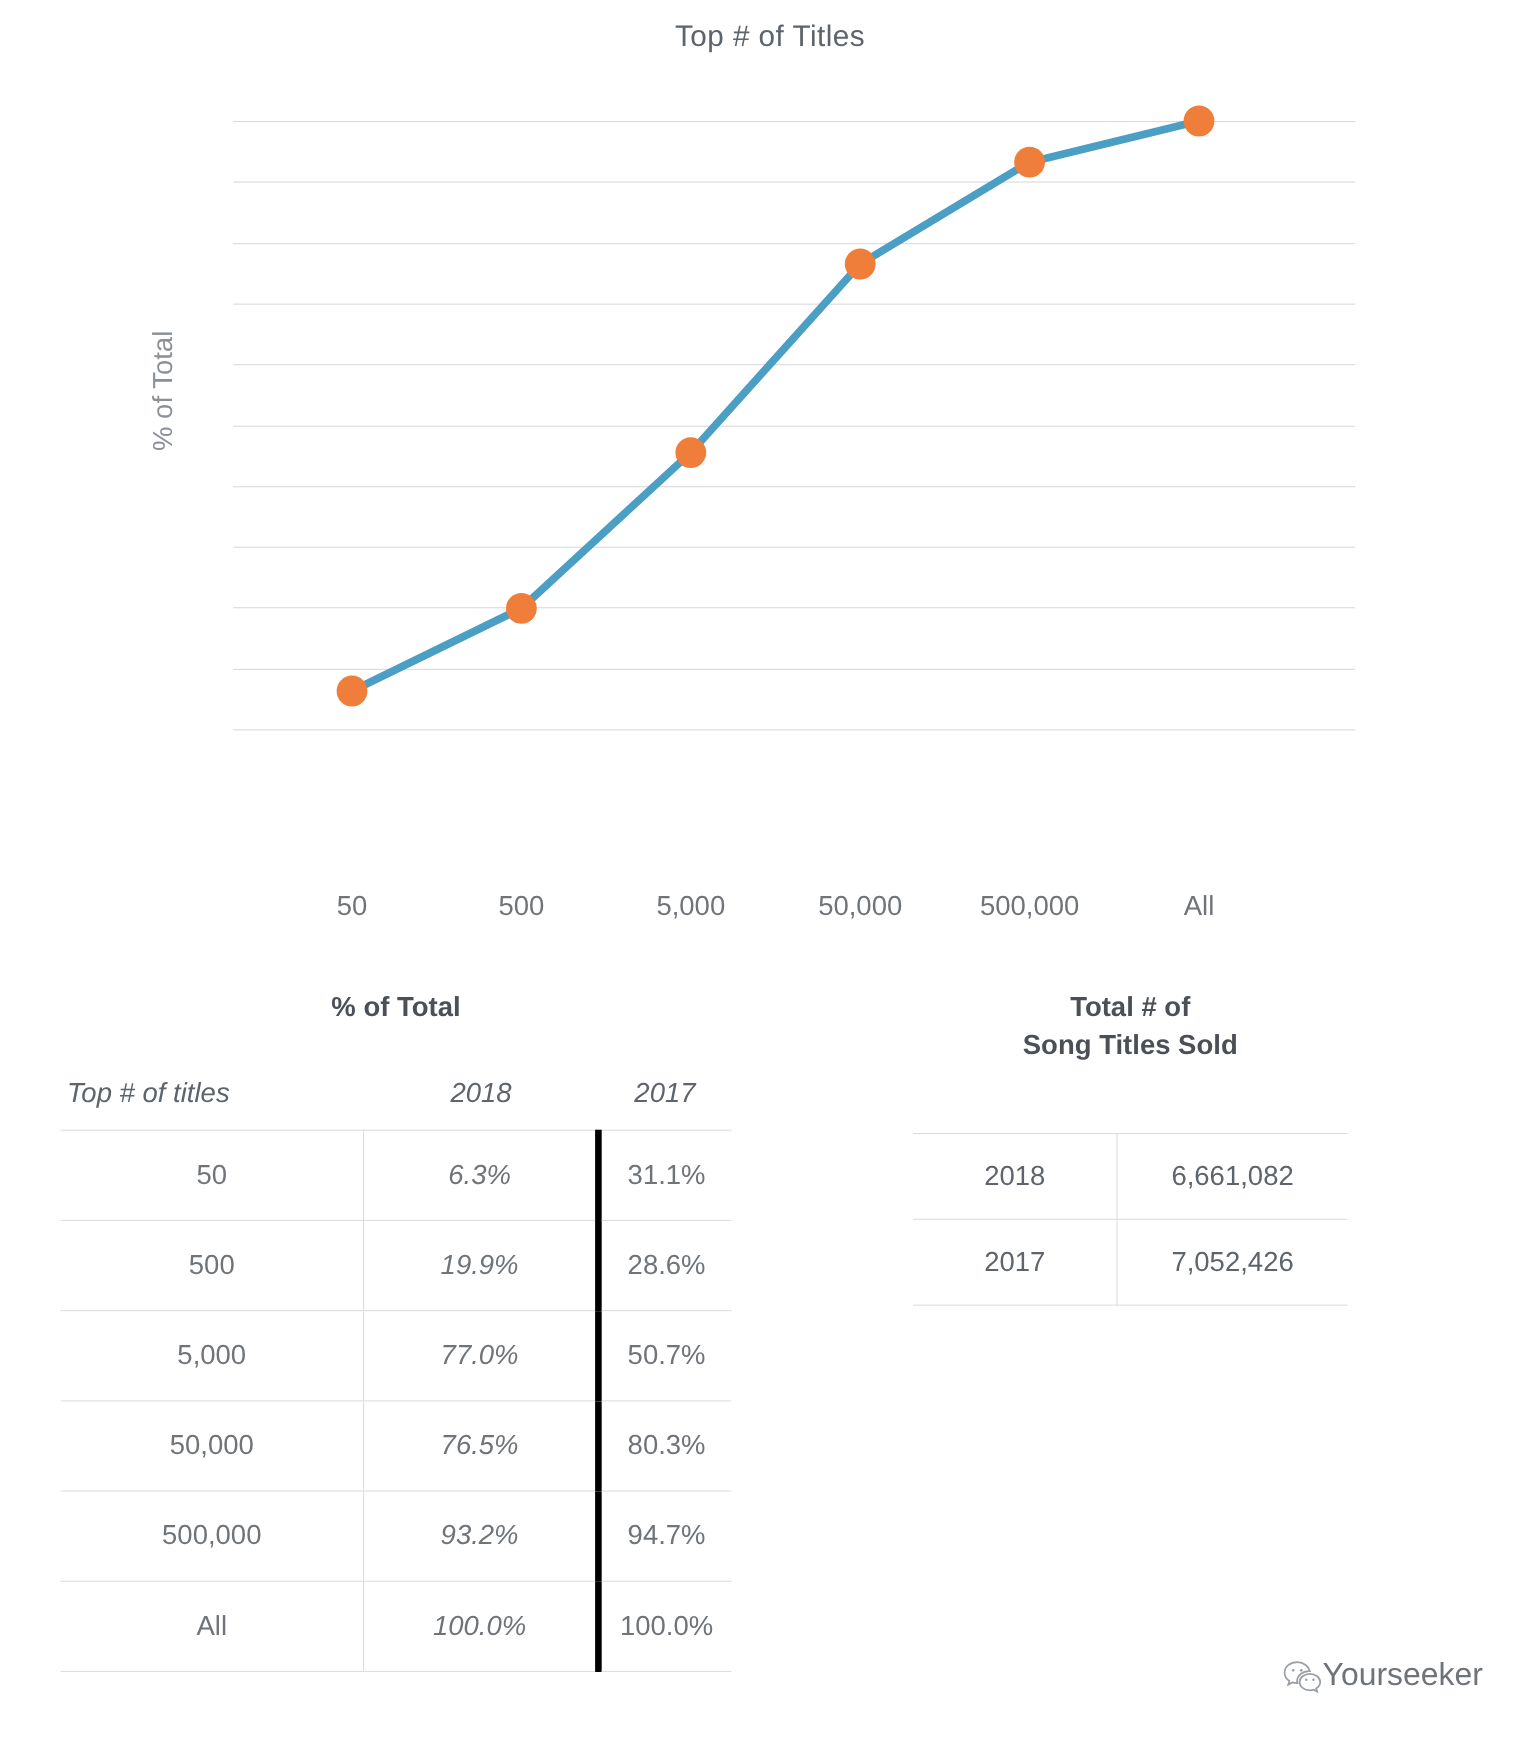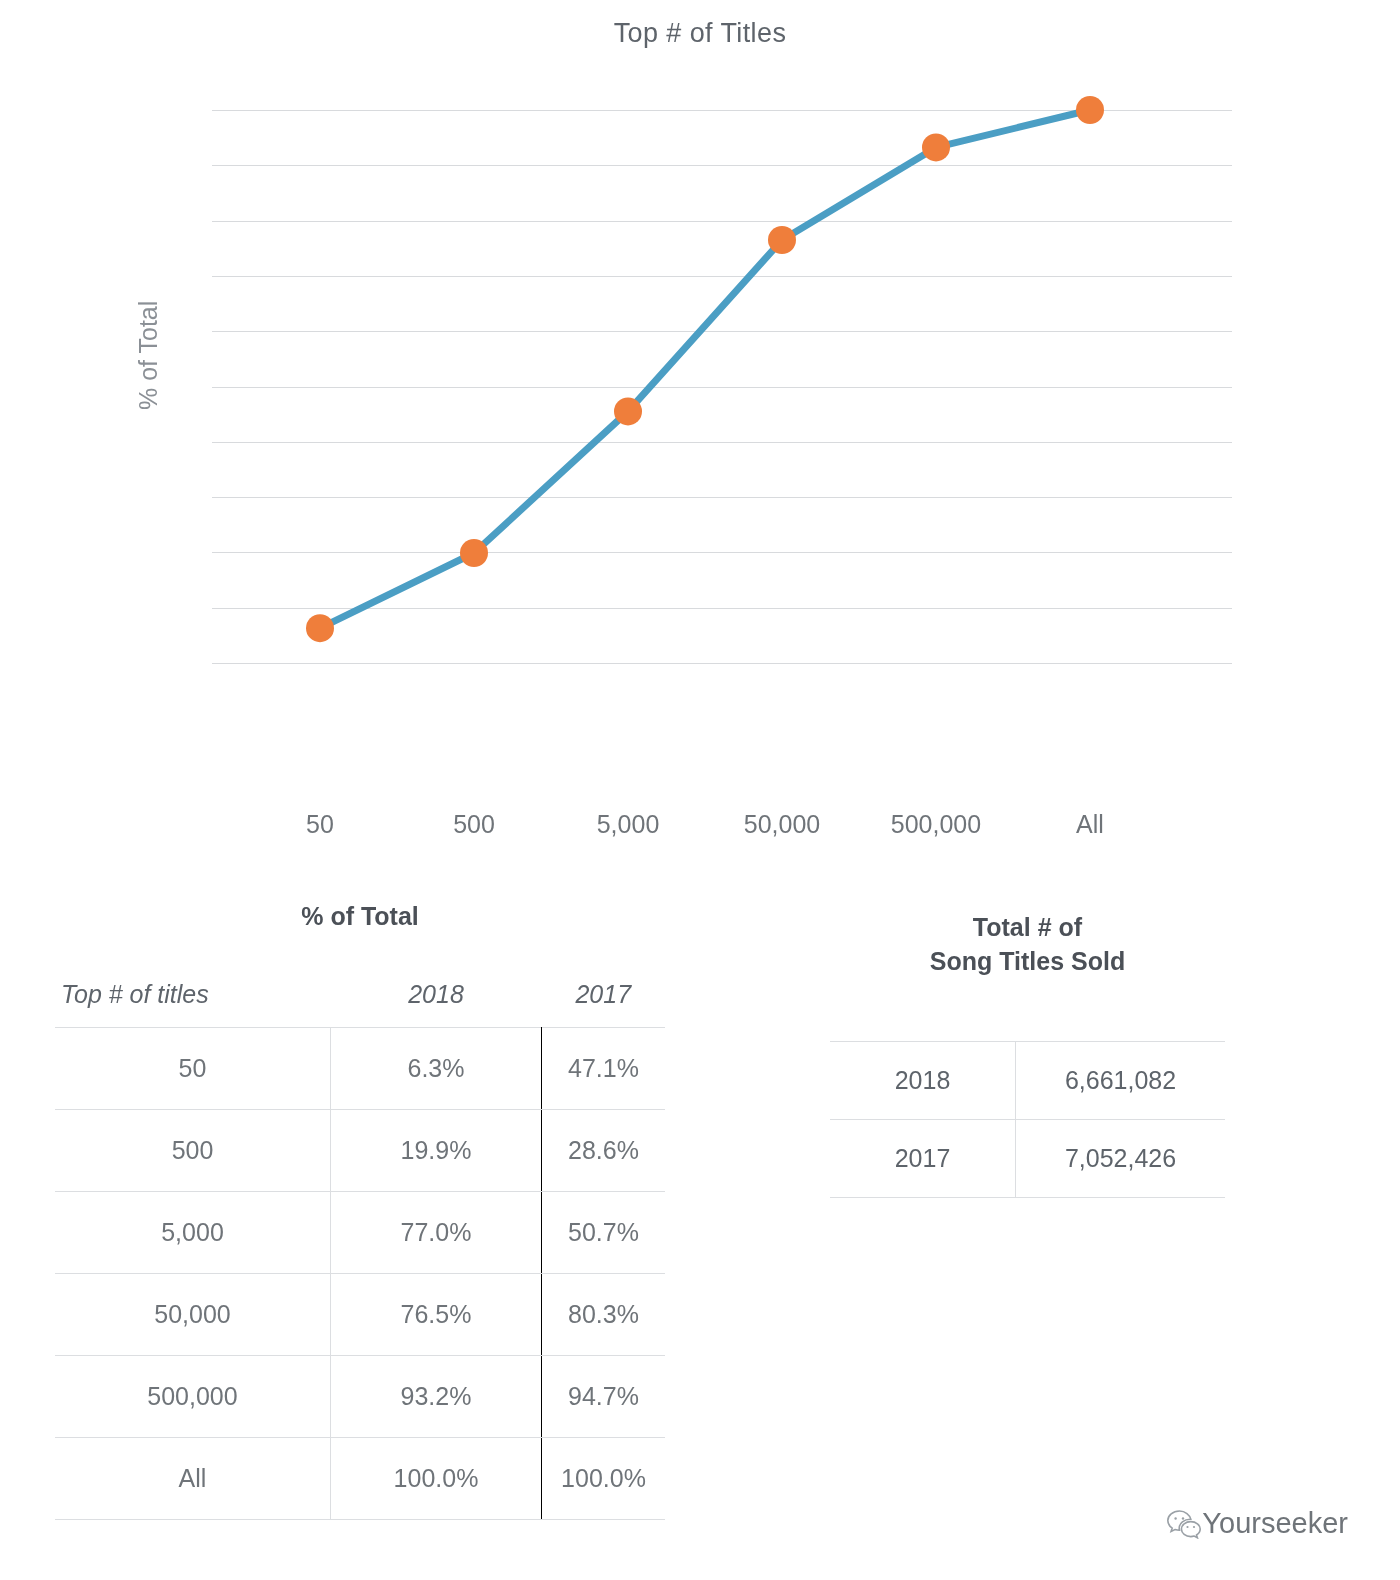--- a/index.html
+++ b/index.html
@@ -90,21 +90,21 @@
   }
   #pct-table-wrap {
     position: absolute;
     left: 55px;
     top: 0;
     width: 610px;
   }
   #total-table-wrap {
     position: absolute;
     left: 830px;
-    top: 11px;
+    top: 0;
     width: 395px;
   }
   table {
     border-collapse: collapse;
     width: 100%;
     font-size: 25px;
     color: #6f7479;
   }
   #pct-table { margin-top: 40px; }
   #total-table { margin-top: 62px; }
@@ -119,21 +119,21 @@
     text-align: center;
   }
   #pct-table th.col-first { text-align: left; padding-left: 6px; }
   #pct-table td {
     padding: 26px 10px;
     text-align: center;
     border-top: 1px solid #dcdee1;
     border-bottom: 1px solid #dcdee1;
   }
   #pct-table td.col-first { border-right: 1px solid #dcdee1; width: 255px; }
-  #pct-table td.col-second { border-right: 1px solid #000000; width: 190px; }
+  #pct-table td.col-second { border-right: 6px solid #000000; width: 190px; font-style: italic; }
   #pct-table tr:last-child td { border-bottom: 1px solid #dcdee1; }
 
   #total-table td {
     padding: 24px 10px;
     text-align: center;
     border-top: 1px solid #dcdee1;
     border-bottom: 1px solid #dcdee1;
     color: #5e646b;
   }
   #total-table td.col-year { border-right: 1px solid #dcdee1; width: 165px; }
@@ -216,21 +216,21 @@
         <tr>
           <th class="col-first">Top # of titles</th>
           <th>2018</th>
           <th>2017</th>
         </tr>
       </thead>
       <tbody>
         <tr>
           <td class="col-first">50</td>
           <td class="col-second">6.3%</td>
-          <td>47.1%</td>
+          <td>31.1%</td>
         </tr>
         <tr>
           <td class="col-first">500</td>
           <td class="col-second">19.9%</td>
           <td>28.6%</td>
         </tr>
         <tr>
           <td class="col-first">5,000</td>
           <td class="col-second">77.0%</td>
           <td>50.7%</td>

